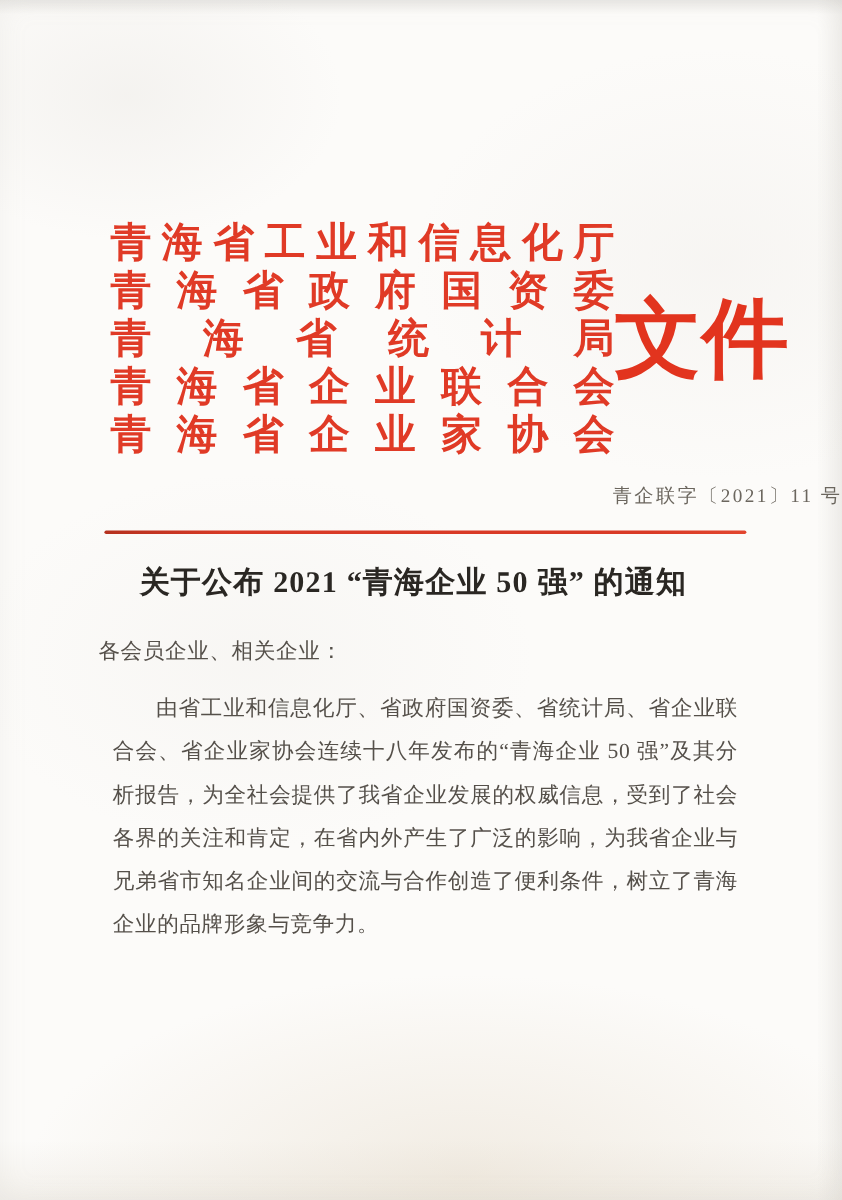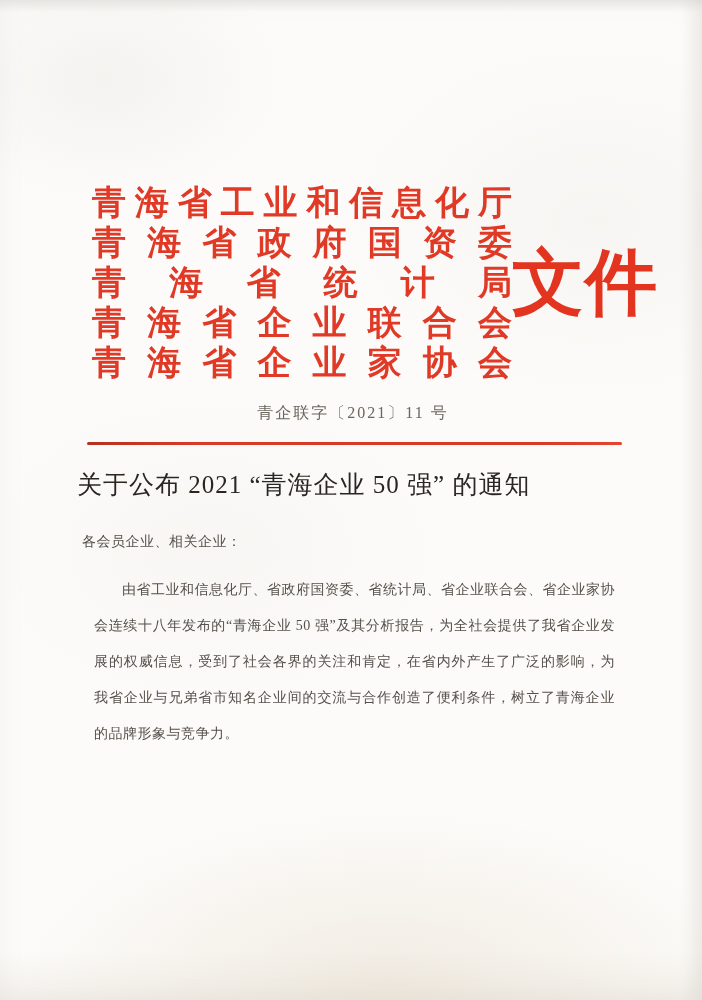--- a/index.html
+++ b/index.html
@@ -48,54 +48,54 @@
     color: #e2341e;
     letter-spacing: 1px;
     white-space: nowrap;
   }
 
   
   .doc-number {
     position: absolute;
     left: 0; right: 0; top: 403px;
     padding-left: 4px;
-    text-align: center;
+    text-align: right;
     font-size: 16px;
     letter-spacing: 2px;
     color: #6b665e;
   }
 
   
   .red-rule {
     position: absolute;
     left: 87px; top: 442px;
     width: 535px; height: 3px;
     background: linear-gradient(to right, #b5311f, #d93a26 20%, #d93a26 85%, #e2462f);
     border-radius: 2px;
   }
 
   
   .doc-title {
     position: absolute;
     left: 77px; top: 468px;
     width: 535px;
-    text-align: left;
+    text-align: center;
     font-size: 25px;
-    font-weight: normal;
+    font-weight: bold;
     letter-spacing: 1px;
     color: #2a2723;
     white-space: nowrap;
   }
 
   
   .doc-body {
     position: absolute;
     left: 82px; top: 524px;
     width: 545px;
-    font-size: 14px;
+    font-size: 18px;
     line-height: 36px;
     color: #55504a;
     text-align: justify;
     letter-spacing: 0.5px;
   }
   .salutation { text-indent: 0; }
   .body-paragraph { margin: 12px; text-indent: 2em; }
 </style>
 </head>
 <body>

